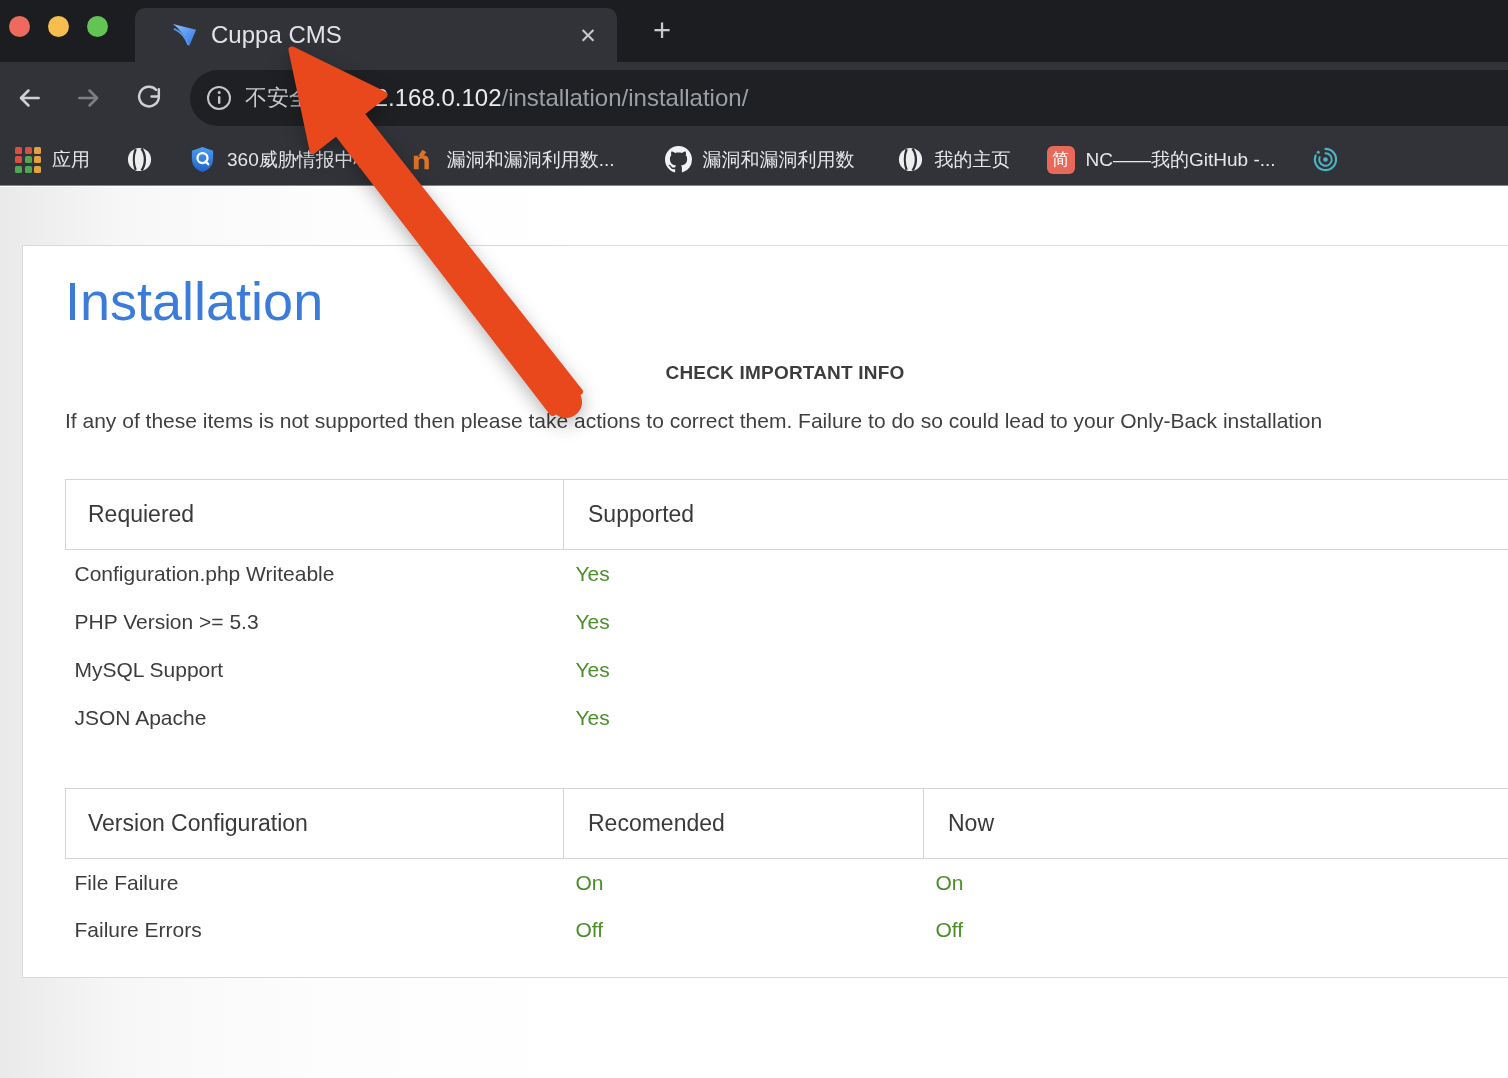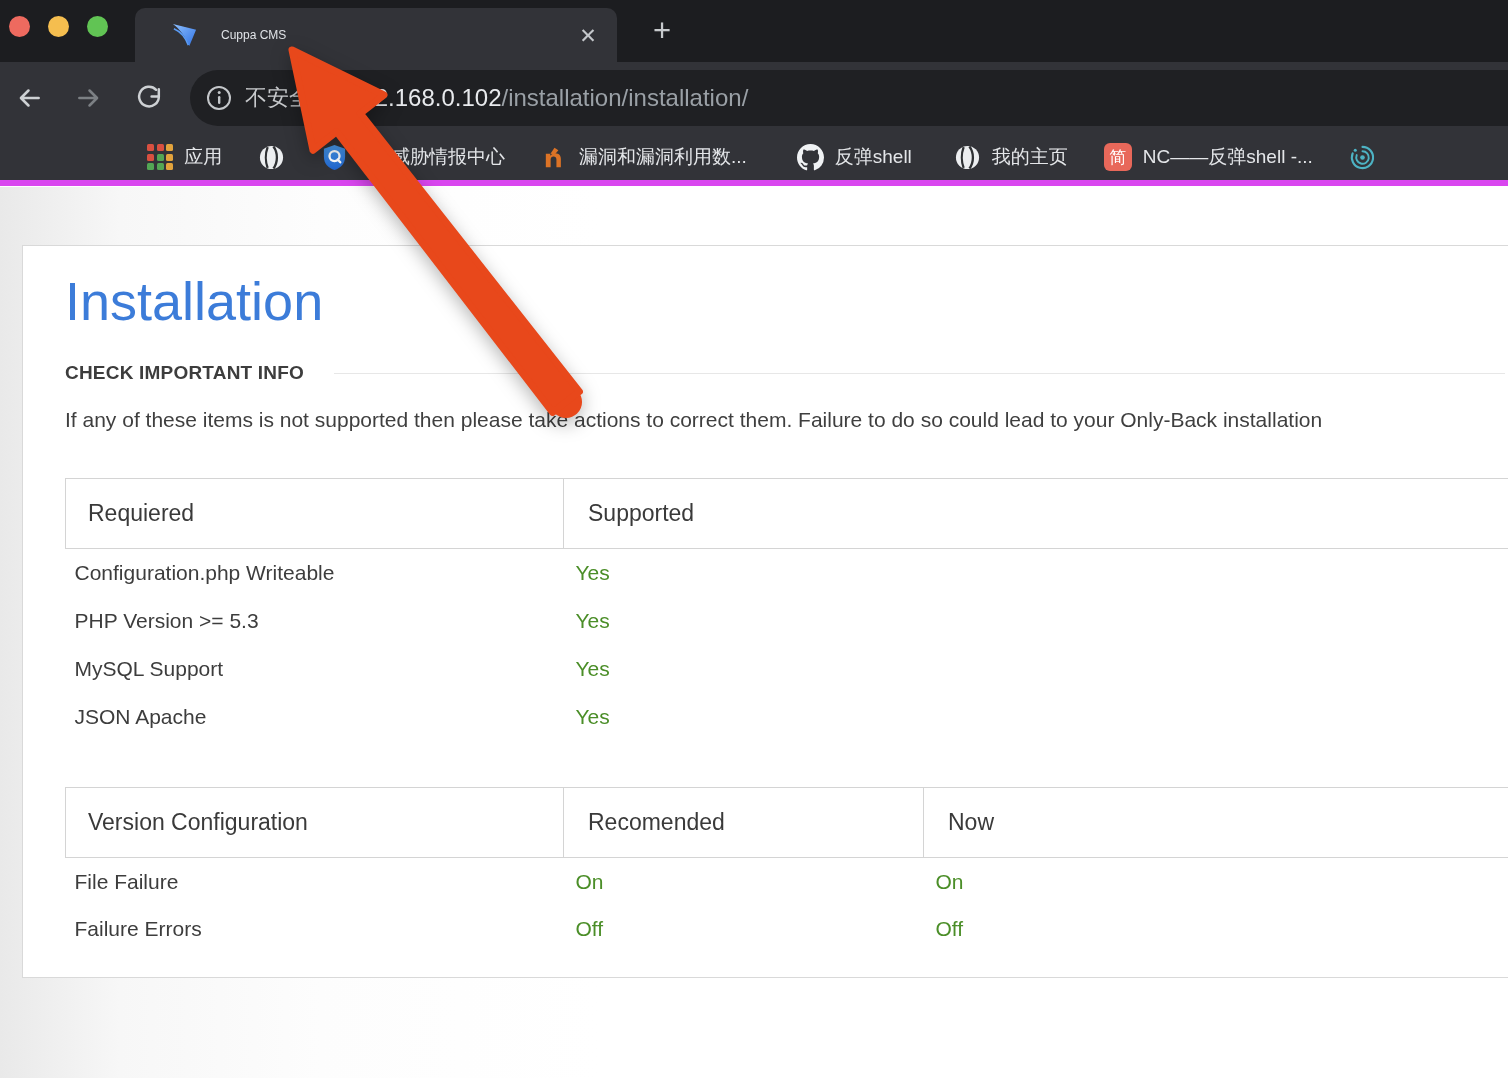--- a/index.html
+++ b/index.html
@@ -8,56 +8,56 @@
 
   
   .tabstrip { position:absolute; left:0; top:0; width:100%; height:62px; background:#1c1d20; }
   .traffic { position:absolute; left:9px; top:16px; display:flex; gap:18px; }
   .traffic span { width:21px; height:21px; border-radius:50%; display:block; }
   .tl-red{ background:#ee6a5f; } .tl-yellow{ background:#f5be4f; } .tl-green{ background:#61c454; }
 
   .tab { position:absolute; left:135px; top:8px; width:482px; height:54px;
     background:#323338; border-radius:10px 10px 0 0; display:flex; align-items:center; padding-left:36px; }
   .tab-favicon { width:27px; height:27px; flex:0 0 auto; }
-  .tab-title { color:#e0e3e7; font-size:12px; margin-left:23px; white-space:nowrap; }
+  .tab-title { color:#e0e3e7; font-size:24px; margin-left:13px; white-space:nowrap; }
   .tab-close { margin-left:auto; margin-right:16px; color:#c4c7cb; font-size:21px; line-height:1;
     width:26px; height:26px; display:flex; align-items:center; justify-content:center; border-radius:50%; }
   .newtab { position:absolute; left:645px; top:14px; width:34px; height:34px; color:#c7cacd;
     font-size:31px; font-weight:300; display:flex; align-items:center; justify-content:center; }
 
   .toolbar { position:absolute; left:0; top:62px; width:100%; height:72px; background:#323338;
     display:flex; align-items:center; }
   .nav-btn { width:34px; height:34px; display:flex; align-items:center; justify-content:center; flex:0 0 auto; }
   .nav-back{ margin-left:12px; } .nav-fwd{ margin-left:26px; } .nav-reload{ margin-left:26px; }
   .omnibox { flex:1 1 auto; height:56px; background:#1f2023; border-radius:28px;
     margin-left:24px; margin-right:-30px; display:flex; align-items:center; padding-left:16px; overflow:hidden; }
   .info-icon { width:26px; height:26px; flex:0 0 auto; }
   .sec-text { color:#c7c9cc; font-size:22px; margin-left:13px; white-space:nowrap; }
   .url-sep { width:1px; height:30px; background:#5b5e63; margin:0 19px 0 17px; flex:0 0 auto; }
   .url { font-size:24px; white-space:nowrap; }
   .url .host { color:#e8eaed; } .url .path { color:#9aa0a6; }
 
   .bookmarks { position:absolute; left:0; top:134px; width:100%; height:52px; background:#323338;
-    display:flex; align-items:center; padding-left:15px; border-bottom:6px solid #d946ef;justify-content:center; }
+    display:flex; align-items:center; padding-left:15px; border-bottom:1px solid #d946ef; }
   .bm { display:flex; align-items:center; flex:0 0 auto; }
   .bm + .bm { margin-left:36px; }
   .bm .lbl { color:#e4e6e9; font-size:19px; margin-left:11px; white-space:nowrap; }
   .bm-icon { width:27px; height:27px; display:block; }
   .apps-grid { display:grid; grid-template-columns:repeat(3,7px); grid-template-rows:repeat(3,7px); gap:2.5px; }
   .apps-grid i { display:block; border-radius:1.5px; }
   .jianshu { width:28px; height:28px; background:#e8685a; border-radius:6px; color:#fff; font-size:17px;
     display:flex; align-items:center; justify-content:center; }
 
   
   .content { position:absolute; left:0; top:187px; width:100%; height:891px;
     background:linear-gradient(90deg,#e9e9e9 0px,#f7f7f7 120px,#fdfdfd 320px,#ffffff 600px); }
   .card { position:absolute; left:22px; top:58px; width:1560px; height:733px;
     background:#fff; border:1px solid #d9d9d9; padding:26px 0 0 42px; overflow:hidden; }
   h1.page-title { color:#3c7cd9; font-size:54px; font-weight:300; line-height:1.08; }
-  .section-row { display:flex; align-items:center; margin-top:32px; width:1440px; }
+  .section-row { display:flex; align-items:center; margin-top:32px; width:1440px;flex-direction:column; }
   .section-row h2 { font-size:19px; font-weight:bold; color:#3d3d3d; letter-spacing:.2px; white-space:nowrap; }
   .section-row .rule { flex:1 1 auto; height:1px; background:#e7e7e7; margin-left:30px; }
   p.intro { margin-top:24px; font-size:21px; color:#3f3f3f; white-space:nowrap; }
 
   table { border-collapse:collapse; table-layout:fixed; width:1540px; }
   table.t1 { margin-top:46px; } table.t2 { margin-top:46px; }
   th { border:1px solid #d4d4d4; height:70px; text-align:left; font-weight:400;
        font-size:23px; color:#3a3a3a; padding-left:22px; background:#fff; }
   th.c2, th.c3 { padding-left:24px; }
   td { height:48px; font-size:21px; color:#3d3d3d; padding-left:9px; }
@@ -165,33 +165,33 @@
     <svg class="bm-icon" viewBox="0 0 28 28">
       <path d="M5 24 V10 h4.5 l.3 2.2 C11 9.8 14.5 8.8 17.5 10.2 C19.6 11.2 20.6 13 20.6 15.5 V24 H16 v-8 c0-2-1.2-3-3-3 s-3 1-3 3 v8 Z" fill="#dc7326"></path>
       <path d="M9.8 10 L14 4 L18 6.5 L14.5 10.5 Z" fill="#dc7326"></path>
     </svg>
     <span class="lbl">漏洞和漏洞利用数...</span>
   </div>
   <div class="bm" style="margin-left:50px">
     <svg class="bm-icon" viewBox="0 0 16 16">
       <path fill="#f0f2f4" fill-rule="evenodd" d="M8 0C3.58 0 0 3.58 0 8c0 3.54 2.29 6.53 5.47 7.59.4.07.55-.17.55-.38 0-.19-.01-.82-.01-1.49-2.01.37-2.53-.49-2.69-.94-.09-.23-.48-.94-.82-1.13-.28-.15-.68-.52-.01-.53.63-.01 1.08.58 1.23.82.72 1.21 1.87.87 2.33.66.07-.52.28-.87.51-1.07-1.78-.2-3.64-.89-3.64-3.95 0-.87.31-1.59.82-2.15-.08-.2-.36-1.02.08-2.12 0 0 .67-.21 2.2.82.64-.18 1.32-.27 2-.27.68 0 1.36.09 2 .27 1.53-1.04 2.2-.82 2.2-.82.44 1.1.16 1.92.08 2.12.51.56.82 1.27.82 2.15 0 3.07-1.87 3.75-3.65 3.95.29.25.54.73.54 1.48 0 1.07-.01 1.93-.01 2.2 0 .21.15.46.55.38A8.01 8.01 0 0 0 16 8c0-4.42-3.58-8-8-8z"></path>
     </svg>
-    <span class="lbl">反弹shell</span>
+    <span class="lbl">漏洞和漏洞利用数</span>
   </div>
   <div class="bm" style="margin-left:42px">
     <svg class="bm-icon" viewBox="0 0 28 28">
       <circle cx="14" cy="14" r="12" fill="#eceef0"></circle>
       <path d="M10 3.2 C7.6 9.5 7.6 18.5 10 24.8" stroke="#2e3033" stroke-width="2.4" fill="none"></path>
       <path d="M16 2.6 C20.8 9 20.8 19 16 25.4" stroke="#2e3033" stroke-width="2.4" fill="none"></path>
     </svg>
     <span class="lbl">我的主页</span>
   </div>
   <div class="bm">
     <span class="jianshu">简</span>
-    <span class="lbl">NC——反弹shell -...</span>
+    <span class="lbl">NC——我的GitHub -...</span>
   </div>
   <div class="bm">
     <svg class="bm-icon" viewBox="0 0 28 28">
       <path d="M14 3 a11 11 0 1 1 -10.2 6.8" stroke="#4db3c4" stroke-width="2.2" fill="none" stroke-linecap="round"></path>
       <path d="M14 7.5 a6.5 6.5 0 1 1 -6 4" stroke="#4db3c4" stroke-width="2" fill="none" stroke-linecap="round"></path>
       <circle cx="14" cy="14" r="2.4" fill="#4db3c4"></circle>
       <circle cx="6.5" cy="6.5" r="1.6" fill="#4db3c4"></circle>
     </svg>
   </div>
 </div>

